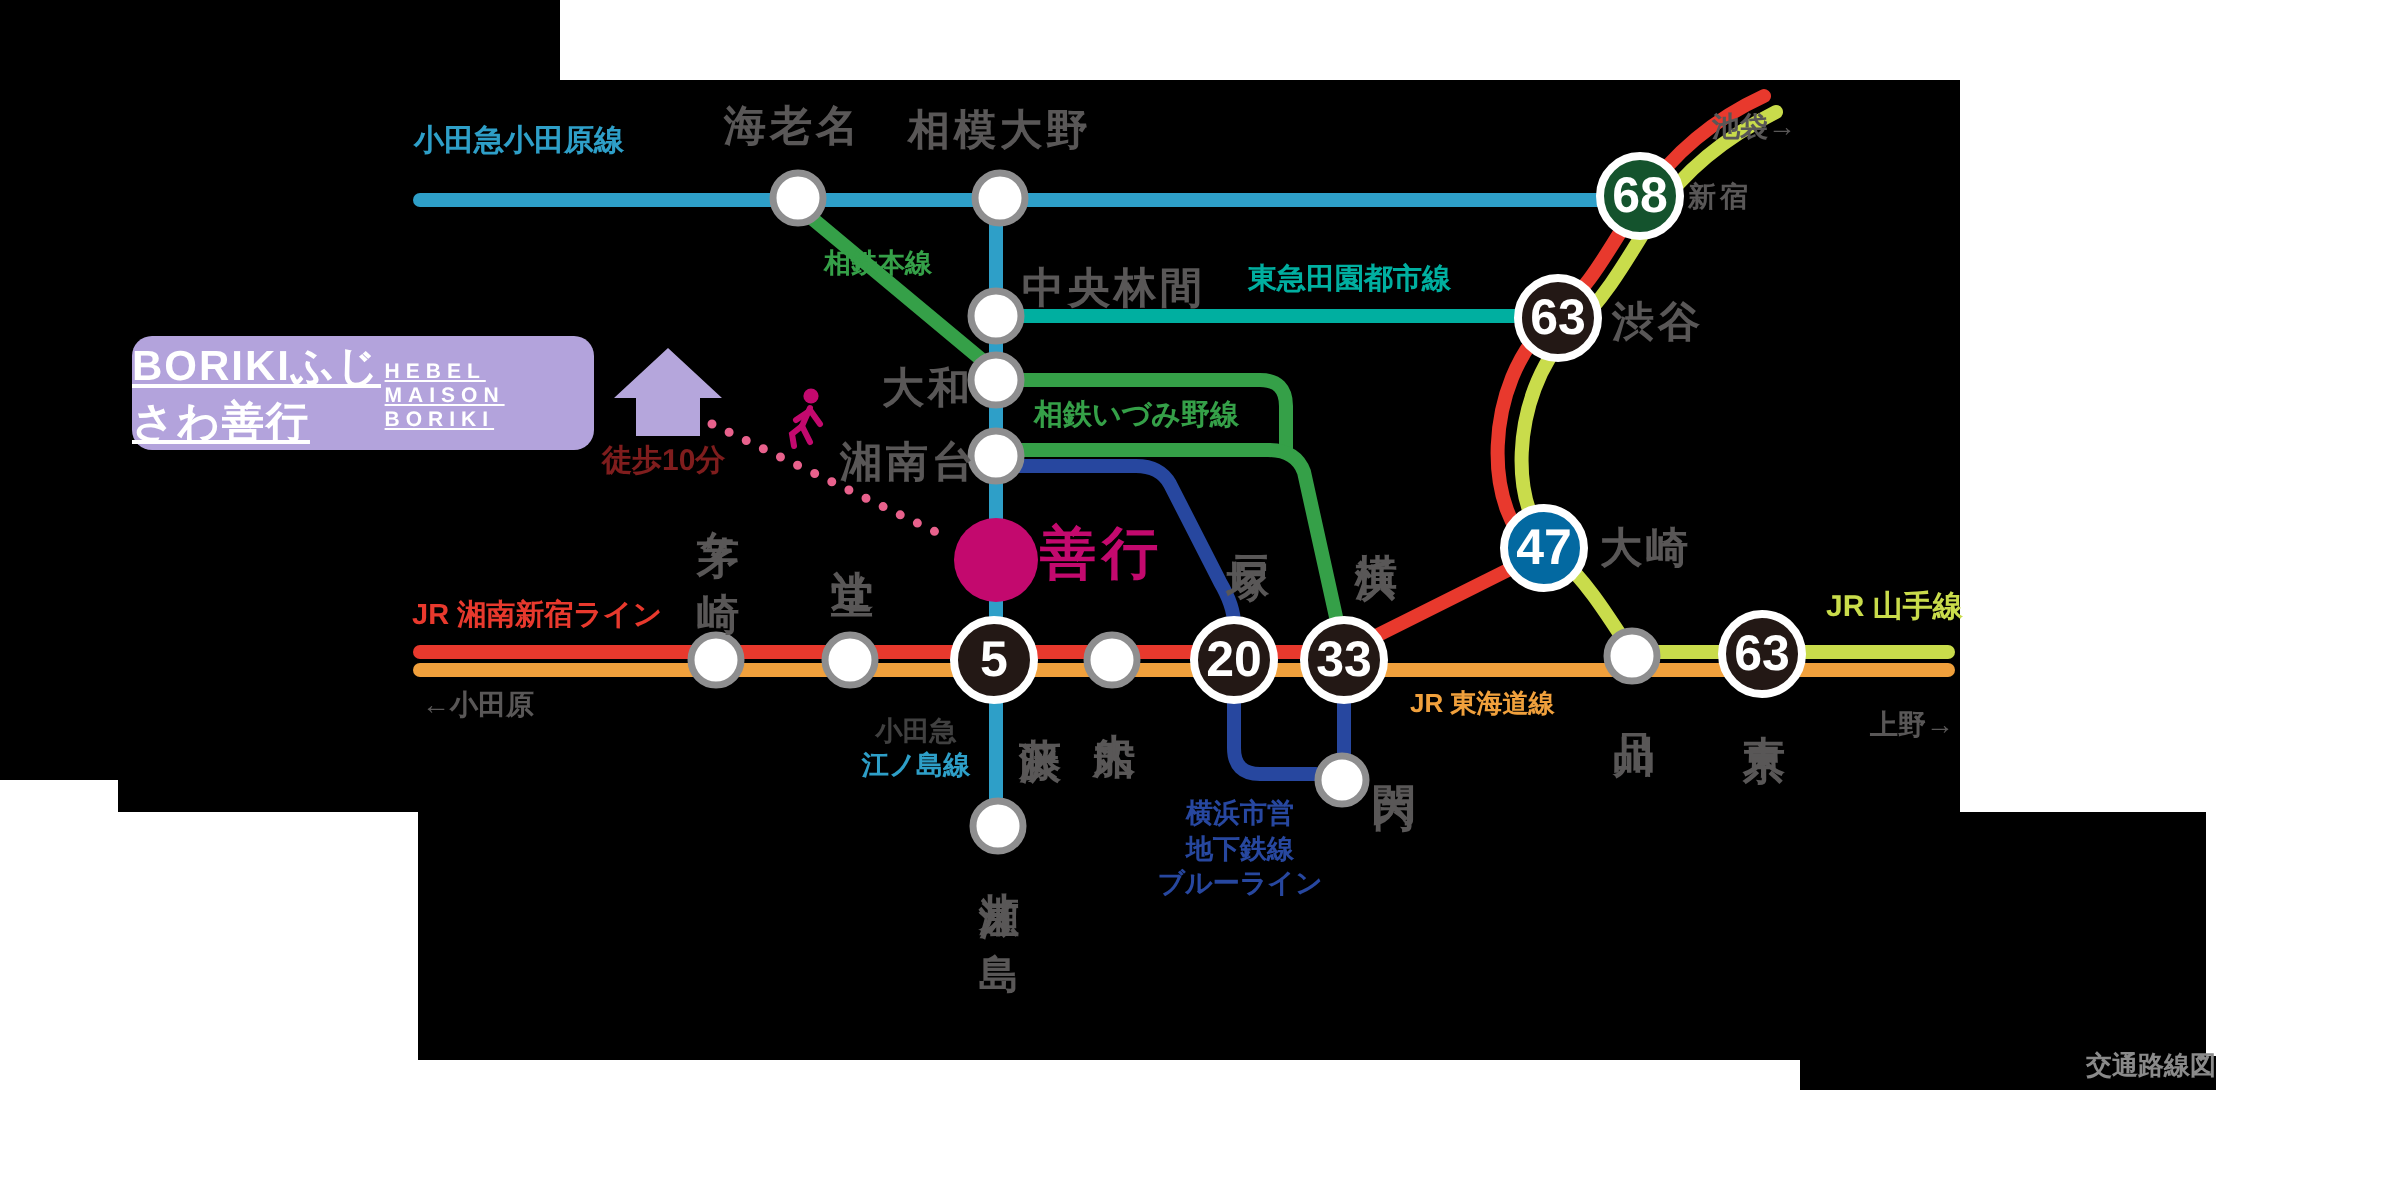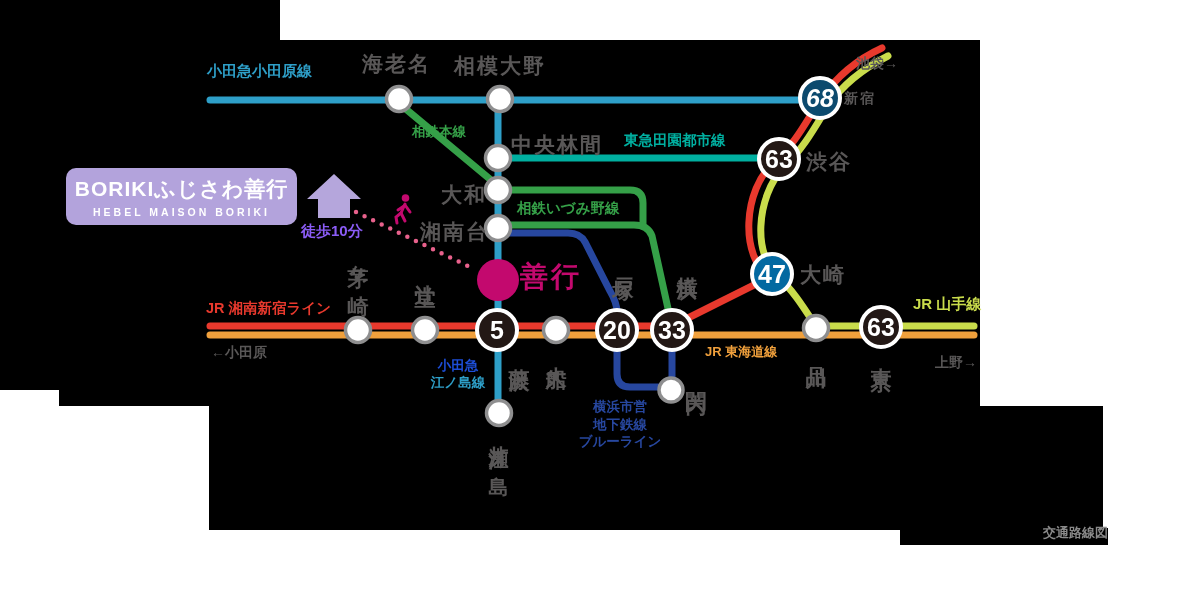--- a/index.html
+++ b/index.html
@@ -8,22 +8,22 @@
   #stage{position:absolute;left:0;top:0;width:1200px;height:598px;}
   #map-svg{position:absolute;left:0;top:0;z-index:1;}
   .lbl{position:absolute;z-index:3;font-weight:bold;white-space:nowrap;line-height:1.05;}
   .v{writing-mode:vertical-rl;text-orientation:upright;letter-spacing:2px;}
   .station{letter-spacing:2px;}
   .badge{position:absolute;z-index:4;width:44px;height:44px;border-radius:50%;
          border:4px solid #fff;box-sizing:border-box;display:flex;align-items:center;
          justify-content:center;font-weight:bold;font-size:25px;color:#fff;}
   .zengyo-dot{position:absolute;z-index:2;width:42px;height:42px;border-radius:50%;}
   #property-card{position:absolute;z-index:3;left:66px;top:168px;width:231px;height:57px;
-         border-radius:10px;display:flex;flex-direction:column;align-items:center;
-         justify-content:center;color:#fff;}
+         border-radius:10px;display:flex;flex-direction:row;align-items:center;
+         justify-content:center;color:#fff;text-decoration:underline;}
   #property-card .t1{font-size:21px;font-weight:bold;letter-spacing:1px;}
   #property-card .t2{font-size:10.5px;font-weight:bold;letter-spacing:3px;margin-top:3px;}
   .bl-label{text-align:center;line-height:1.33;}
 </style>
 </head>
 <body>
 
 <div id="stage">
 
   <svg id="map-svg" width="1200" height="598" viewBox="0 0 1200 598">
@@ -93,31 +93,31 @@
   <div id="property-card" style="background: rgb(179, 163, 220);">
     <div class="t1" style="color: rgb(255, 255, 255);">BORIKIふじさわ善行</div>
     <div class="t2" style="color: rgb(255, 255, 255);">HEBEL MAISON BORIKI</div>
   </div>
 
   <div class="badge" style="left: 475px; top: 308px; background: rgb(35, 24, 21);">5</div>
   <div class="badge" style="left: 595px; top: 308px; background: rgb(35, 24, 21);">20</div>
   <div class="badge" style="left: 650px; top: 308px; background: rgb(35, 24, 21);">33</div>
   <div class="badge" style="left: 750px; top: 252px; background: #0369a1;">47</div>
   <div class="badge" style="left: 757px; top: 137px; background: rgb(35, 24, 21);">63</div>
-  <div class="badge" style="left: 798px; top: 76px; background: #0c4a6e; font-style: italic;">68</div>
+  <div class="badge" style="left: 798px; top: 76px; background: #14532d;">68</div>
   <div class="badge" style="left: 859px; top: 305px; background: rgb(35, 24, 21);">63</div>
 
   <div class="lbl" style="left: 207px; top: 63px; font-size: 15px; color: rgb(46, 159, 200);">小田急小田原線</div>
   <div class="lbl" style="left: 412px; top: 125px; font-size: 13.5px; color: rgb(53, 160, 72);">相鉄本線</div>
   <div class="lbl" style="left: 624px; top: 133px; font-size: 14.5px; color: rgb(0, 175, 160);">東急田園都市線</div>
   <div class="lbl" style="left: 517px; top: 201px; font-size: 14.5px; color: rgb(53, 160, 72);">相鉄いづみ野線</div>
   <div class="lbl" style="left: 206px; top: 301px; font-size: 14.5px; color: rgb(232, 57, 45);">JR 湘南新宿ライン</div>
   <div class="lbl" style="left: 705px; top: 345px; font-size: 13px; color: rgb(240, 160, 60);">JR 東海道線</div>
   <div class="lbl" style="left: 913px; top: 296px; font-size: 15px; color: rgb(201, 220, 75);">JR 山手線</div>
-  <div class="lbl" style="left: 428px; top: 359px; font-size: 13.5px; width: 60px; text-align: center; color: #1d4ed8;">小田急</div>
+  <div class="lbl" style="left: 428px; top: 359px; font-size: 13.5px; width: 60px; text-align: center; color: #404040;">小田急</div>
   <div class="lbl" style="left: 428px; top: 376px; font-size: 13.5px; width: 60px; text-align: center; color: rgb(46, 159, 200);">江ノ島線</div>
   <div class="lbl bl-label" style="left: 570px; top: 398px; font-size: 13.5px; width: 100px; color: rgb(39, 71, 159);">横浜市営</div>
   <div class="lbl bl-label" style="left: 570px; top: 416px; font-size: 13.5px; width: 100px; color: rgb(39, 71, 159);">地下鉄線</div>
   <div class="lbl bl-label" style="left: 570px; top: 433px; font-size: 13.5px; width: 100px; color: rgb(39, 71, 159);">ブルーライン</div>
 
   <div class="lbl" style="left: 211px; top: 345px; font-size: 14px; color: rgb(89, 87, 87);">←小田原</div>
   <div class="lbl" style="left: 935px; top: 343px; font-size: 14px; color: rgb(89, 87, 87); margin-top: 12px;">上野→</div>
   <div class="lbl" style="left: 856px; top: 40px; font-size: 14px; color: rgb(89, 87, 87); margin-top: 16px;">池袋→</div>
 
   <div class="lbl station" style="left: 362px; top: 53px; font-size: 21px; color: rgb(89, 87, 87);">海老名</div>
@@ -134,17 +134,17 @@
   <div class="lbl v" style="left: 414px; top: 268px; font-size: 21px; color: rgb(89, 87, 87);">辻堂</div>
   <div class="lbl v" style="left: 508px; top: 352px; font-size: 21px; color: rgb(89, 87, 87);">藤沢</div>
   <div class="lbl v" style="left: 545px; top: 350px; font-size: 21px; color: rgb(89, 87, 87);">大船</div>
   <div class="lbl v" style="left: 612px; top: 261px; font-size: 21px; color: rgb(89, 87, 87);">戸塚</div>
   <div class="lbl v" style="left: 676px; top: 260px; font-size: 21px; color: rgb(89, 87, 87);">横浜</div>
   <div class="lbl v" style="left: 685px; top: 376px; font-size: 21px; color: rgb(89, 87, 87);">関内</div>
   <div class="lbl v" style="left: 488px; top: 430px; font-size: 20px; color: rgb(89, 87, 87);">片瀬江ノ島</div>
   <div class="lbl v" style="left: 805px; top: 349px; font-size: 21px; color: rgb(89, 87, 87);">品川</div>
   <div class="lbl v" style="left: 870px; top: 351px; font-size: 21px; color: rgb(89, 87, 87);">東京</div>
 
-  <div class="lbl" style="left: 301px; top: 223px; font-size: 15px; color: #8b5cf6;">徒歩10分</div>
+  <div class="lbl" style="left: 301px; top: 223px; font-size: 15px; color: #7f1d1d;">徒歩10分</div>
 
   <div class="lbl" style="left: 1043px; top: 526px; font-size: 13px; font-weight: bold; color: rgb(138, 138, 138);">交通路線図</div>
 
 </div>
 
 </body></html>

